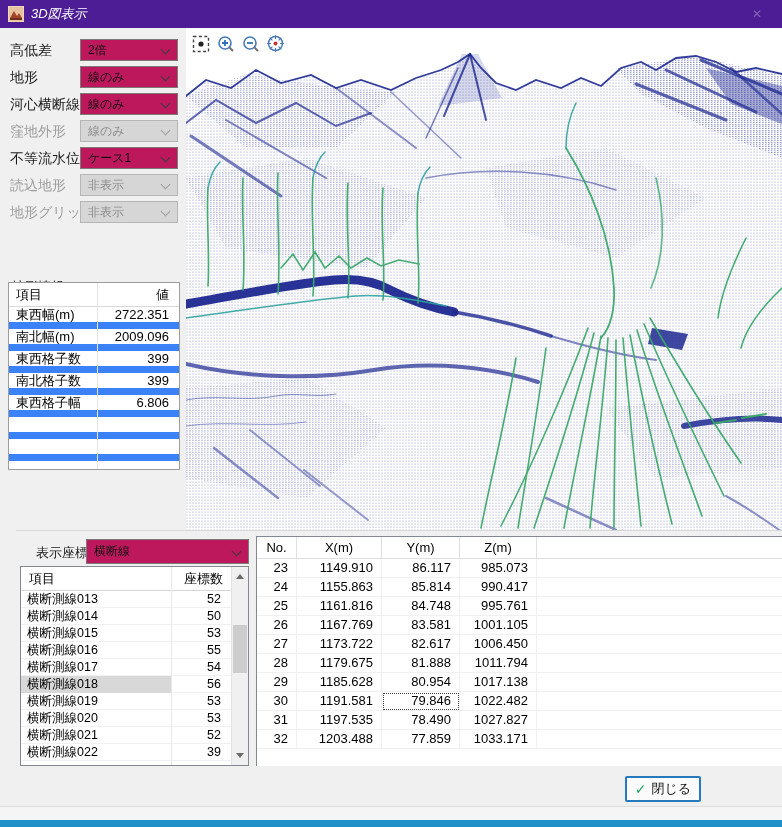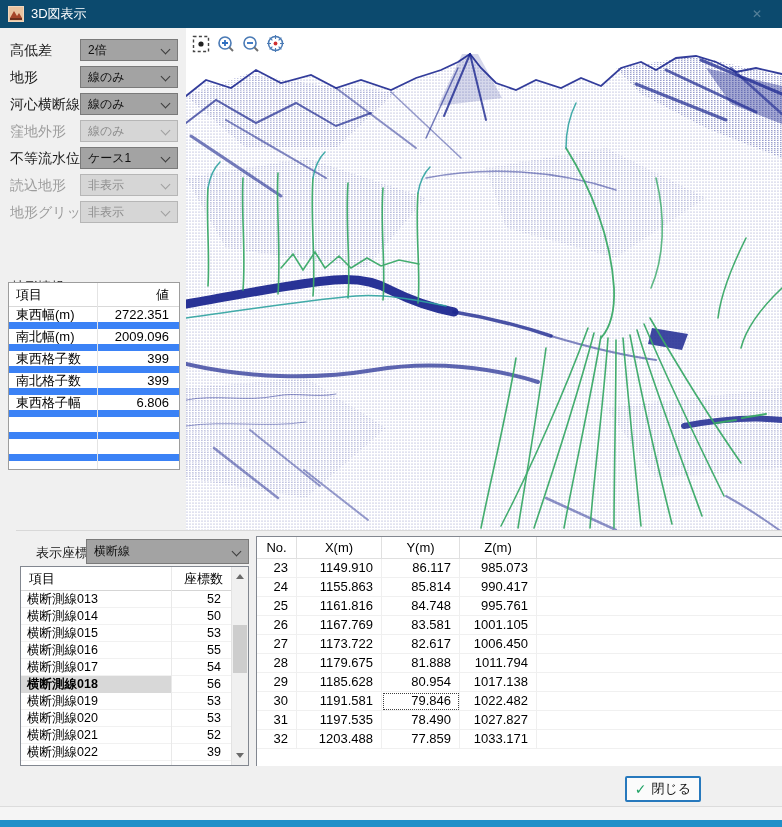--- a/index.html
+++ b/index.html
@@ -1,29 +1,29 @@
 <!DOCTYPE html>
 <html><head>
 <meta charset="utf-8">
 <style>
   * { margin:0; padding:0; box-sizing:border-box; }
   body { background:#c0c0c0; font-family:"Liberation Sans","DejaVu Sans",sans-serif; }
   .window { position:relative; width:782px; height:827px; background:#f0f0f0; overflow:hidden; }
 
   
-  .titlebar { position:absolute; left:0; top:0; width:782px; height:28px; background:#0c4a6e;
-              display:flex; align-items:center; padding-left:8px; gap:7px; }
+  .titlebar { position:absolute; left:0; top:0; width:782px; height:28px; background:#4c1d95;
+              display:flex; align-items:center; padding-left:8px; gap:7px;font-style:italic; }
   .titlebar .title { color:#ffffff; font-size:13px; }
   .close-faint { position:absolute; right:20px; top:7px; color:rgba(255,255,255,.30); font-size:12px; }
 
   
   .left-panel { position:absolute; left:0; top:28px; width:186px; height:502px; background:#f0f0f0; padding-top:10px; }
   .ctl-row { position:relative; height:27px; }
   .ctl-label { position:absolute; left:10px; top:4px; font-size:14px; color:#1a1a1a; }
-  .combo { position:absolute; border:1px solid #7a7a7a; background:#a3a3a3; height:22px; font-size:12px;
+  .combo { position:absolute; border:1px solid #7a7a7a; background:#be185d; height:22px; font-size:12px;
            color:#111; display:flex; align-items:center; padding:0 20px 0 7px; }
   .ctl-row .combo { left:80px; top:1px; width:98px; }
   .chev { position:absolute; right:8px; top:6px; width:7px; height:7px;
           border-right:1.6px solid #3c3c3c; border-bottom:1.6px solid #3c3c3c; transform:rotate(45deg); }
   .ctl-row.disabled .ctl-label { color:#9d9d9d; }
   .ctl-row.disabled .combo { background:#d6d6d6; border-color:#b6b6b6; color:#8d8d8d; }
   .ctl-row.disabled .chev { border-color:#9f9f9f; }
 
   .info-title { position:absolute; left:12px; top:250px; font-size:13px; color:#1a1a1a; }
   .info-table { position:absolute; left:8px; top:254px; width:172px; height:188px;
@@ -48,21 +48,21 @@
 
   .cross-list { position:absolute; left:4px; top:35px; width:229px; height:200px; background:#fff;
                 border:1px solid #828790; font-size:13px; overflow:hidden; }
   .cl-col-sep { position:absolute; left:150px; top:0; bottom:0; width:1px; background:#e9e9e9; }
   .cl-head { display:flex; height:24px; align-items:center; border-bottom:1px solid #d5d5d5; }
   .cl-h1 { width:150px; padding-left:8px; }
   .cl-h2 { width:62px; text-align:right; padding-right:10px; }
   .lrow { display:flex; height:17px; align-items:center; border-bottom:1px solid #f1f1f1; font-size:12.5px; }
   .lc1 { width:150px; padding-left:6px; }
   .lc2 { width:62px; text-align:right; padding-right:12px; }
-  .lrow.selected .lc1 { background:#d8d8d8;font-weight:bold; }
+  .lrow.selected .lc1 { background:#d8d8d8; }
   .cl-scroll { position:absolute; right:0; top:0; bottom:0; width:17px; background:#f0f0f0; border-left:1px solid #e3e3e3; }
   .sb-up, .sb-down { position:absolute; left:4px; width:0; height:0; border-left:4px solid transparent; border-right:4px solid transparent; }
   .sb-up   { top:7px; border-bottom:5px solid #6a6a6a; }
   .sb-down { bottom:7px; border-top:5px solid #6a6a6a; }
   .sb-thumb { position:absolute; left:1px; top:58px; width:14px; height:48px; background:#cdcdcd; }
 
   .coord-table { position:absolute; left:240px; top:5px; width:542px; height:231px; background:#fff;
                  border:1px solid #828790; font-size:13px; overflow:hidden; }
   .ct-head { display:flex; height:22px; align-items:center; border-bottom:1px solid #e0e0e0; }
   .ct-hc { text-align:center; border-right:1px solid #e0e0e0; height:22px; line-height:22px; }

